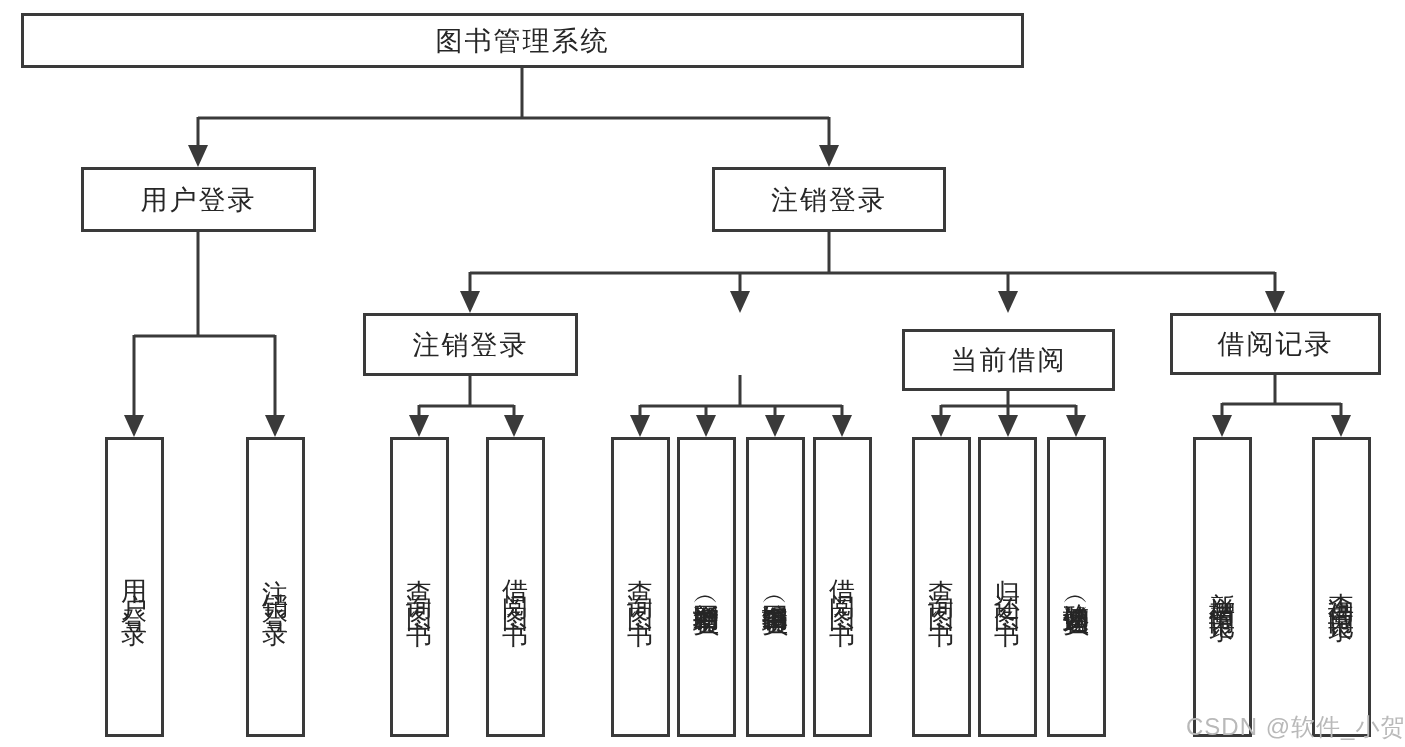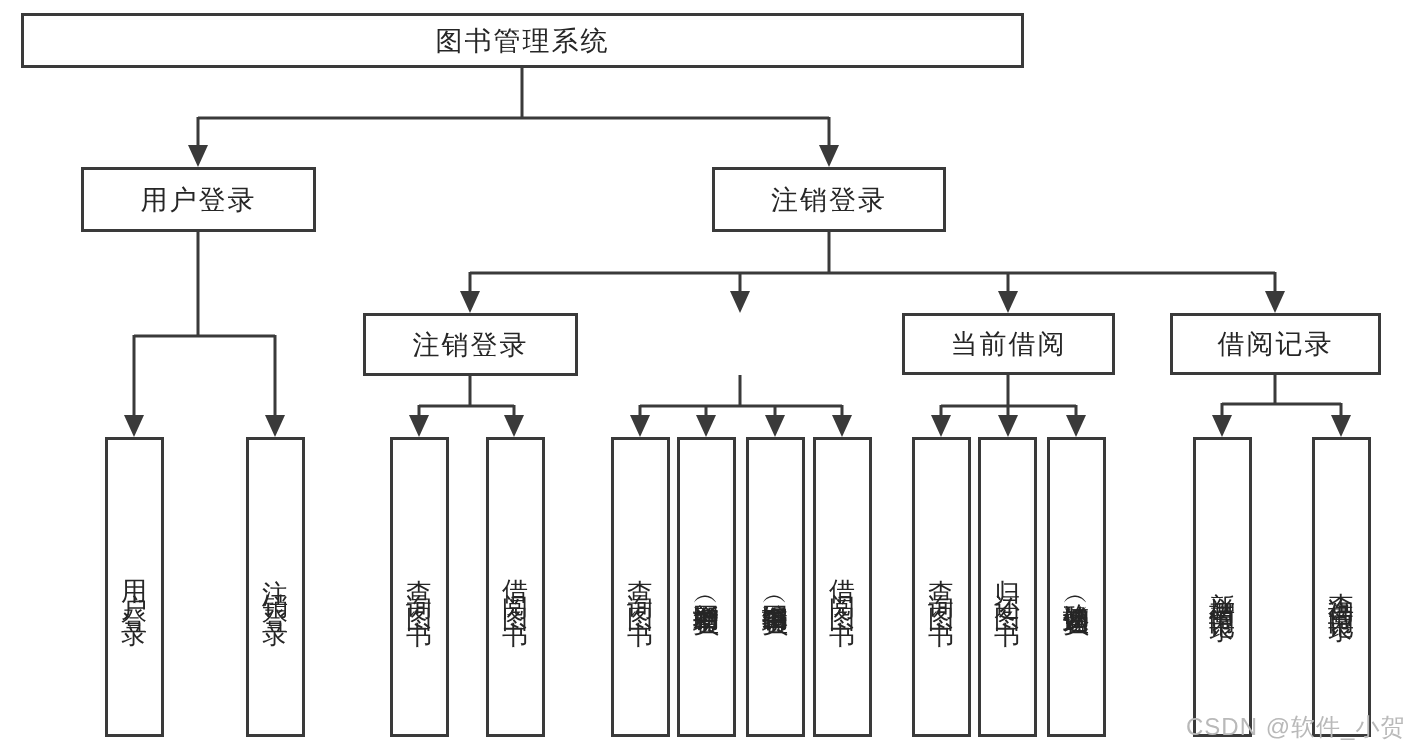--- a/index.html
+++ b/index.html
@@ -75,21 +75,21 @@
       <polygon points="1331,415 1351,415 1341,437" fill="var(--line,#3a3a3a)" stroke="none"></polygon>
     </g>
   </svg>
 
   <div class="node h" style="left:21px;top:13px;width:1003px;height:55px;">图书管理系统</div>
 
   <div class="node h" style="left:81px;top:167px;width:235px;height:65px;">用户登录</div>
   <div class="node h" style="left:712px;top:167px;width:234px;height:65px;">注销登录</div>
 
   <div class="node h" style="left:363px;top:313px;width:215px;height:63px;">注销登录</div>
-  <div class="node h" style="left:902px;top:313px;width:213px;height:62px;">当前借阅</div>
+  <div class="node h" style="left:902px;top:329px;width:213px;height:62px;">当前借阅</div>
   <div class="node h" style="left:1170px;top:313px;width:211px;height:62px;">借阅记录</div>
 
   <div class="node leaf sp4" style="left:105px;">用户登录</div>
   <div class="node leaf sp4" style="left:246px;">注销登录</div>
 
   <div class="node leaf sp4" style="left:390px;">查询图书</div>
   <div class="node leaf sp4" style="left:486px;">借阅图书</div>
 
   <div class="node leaf sp4" style="left:611px;">查询图书</div>
   <div class="node leaf sp10" style="left:677px;">新增图书（管理员）</div>

